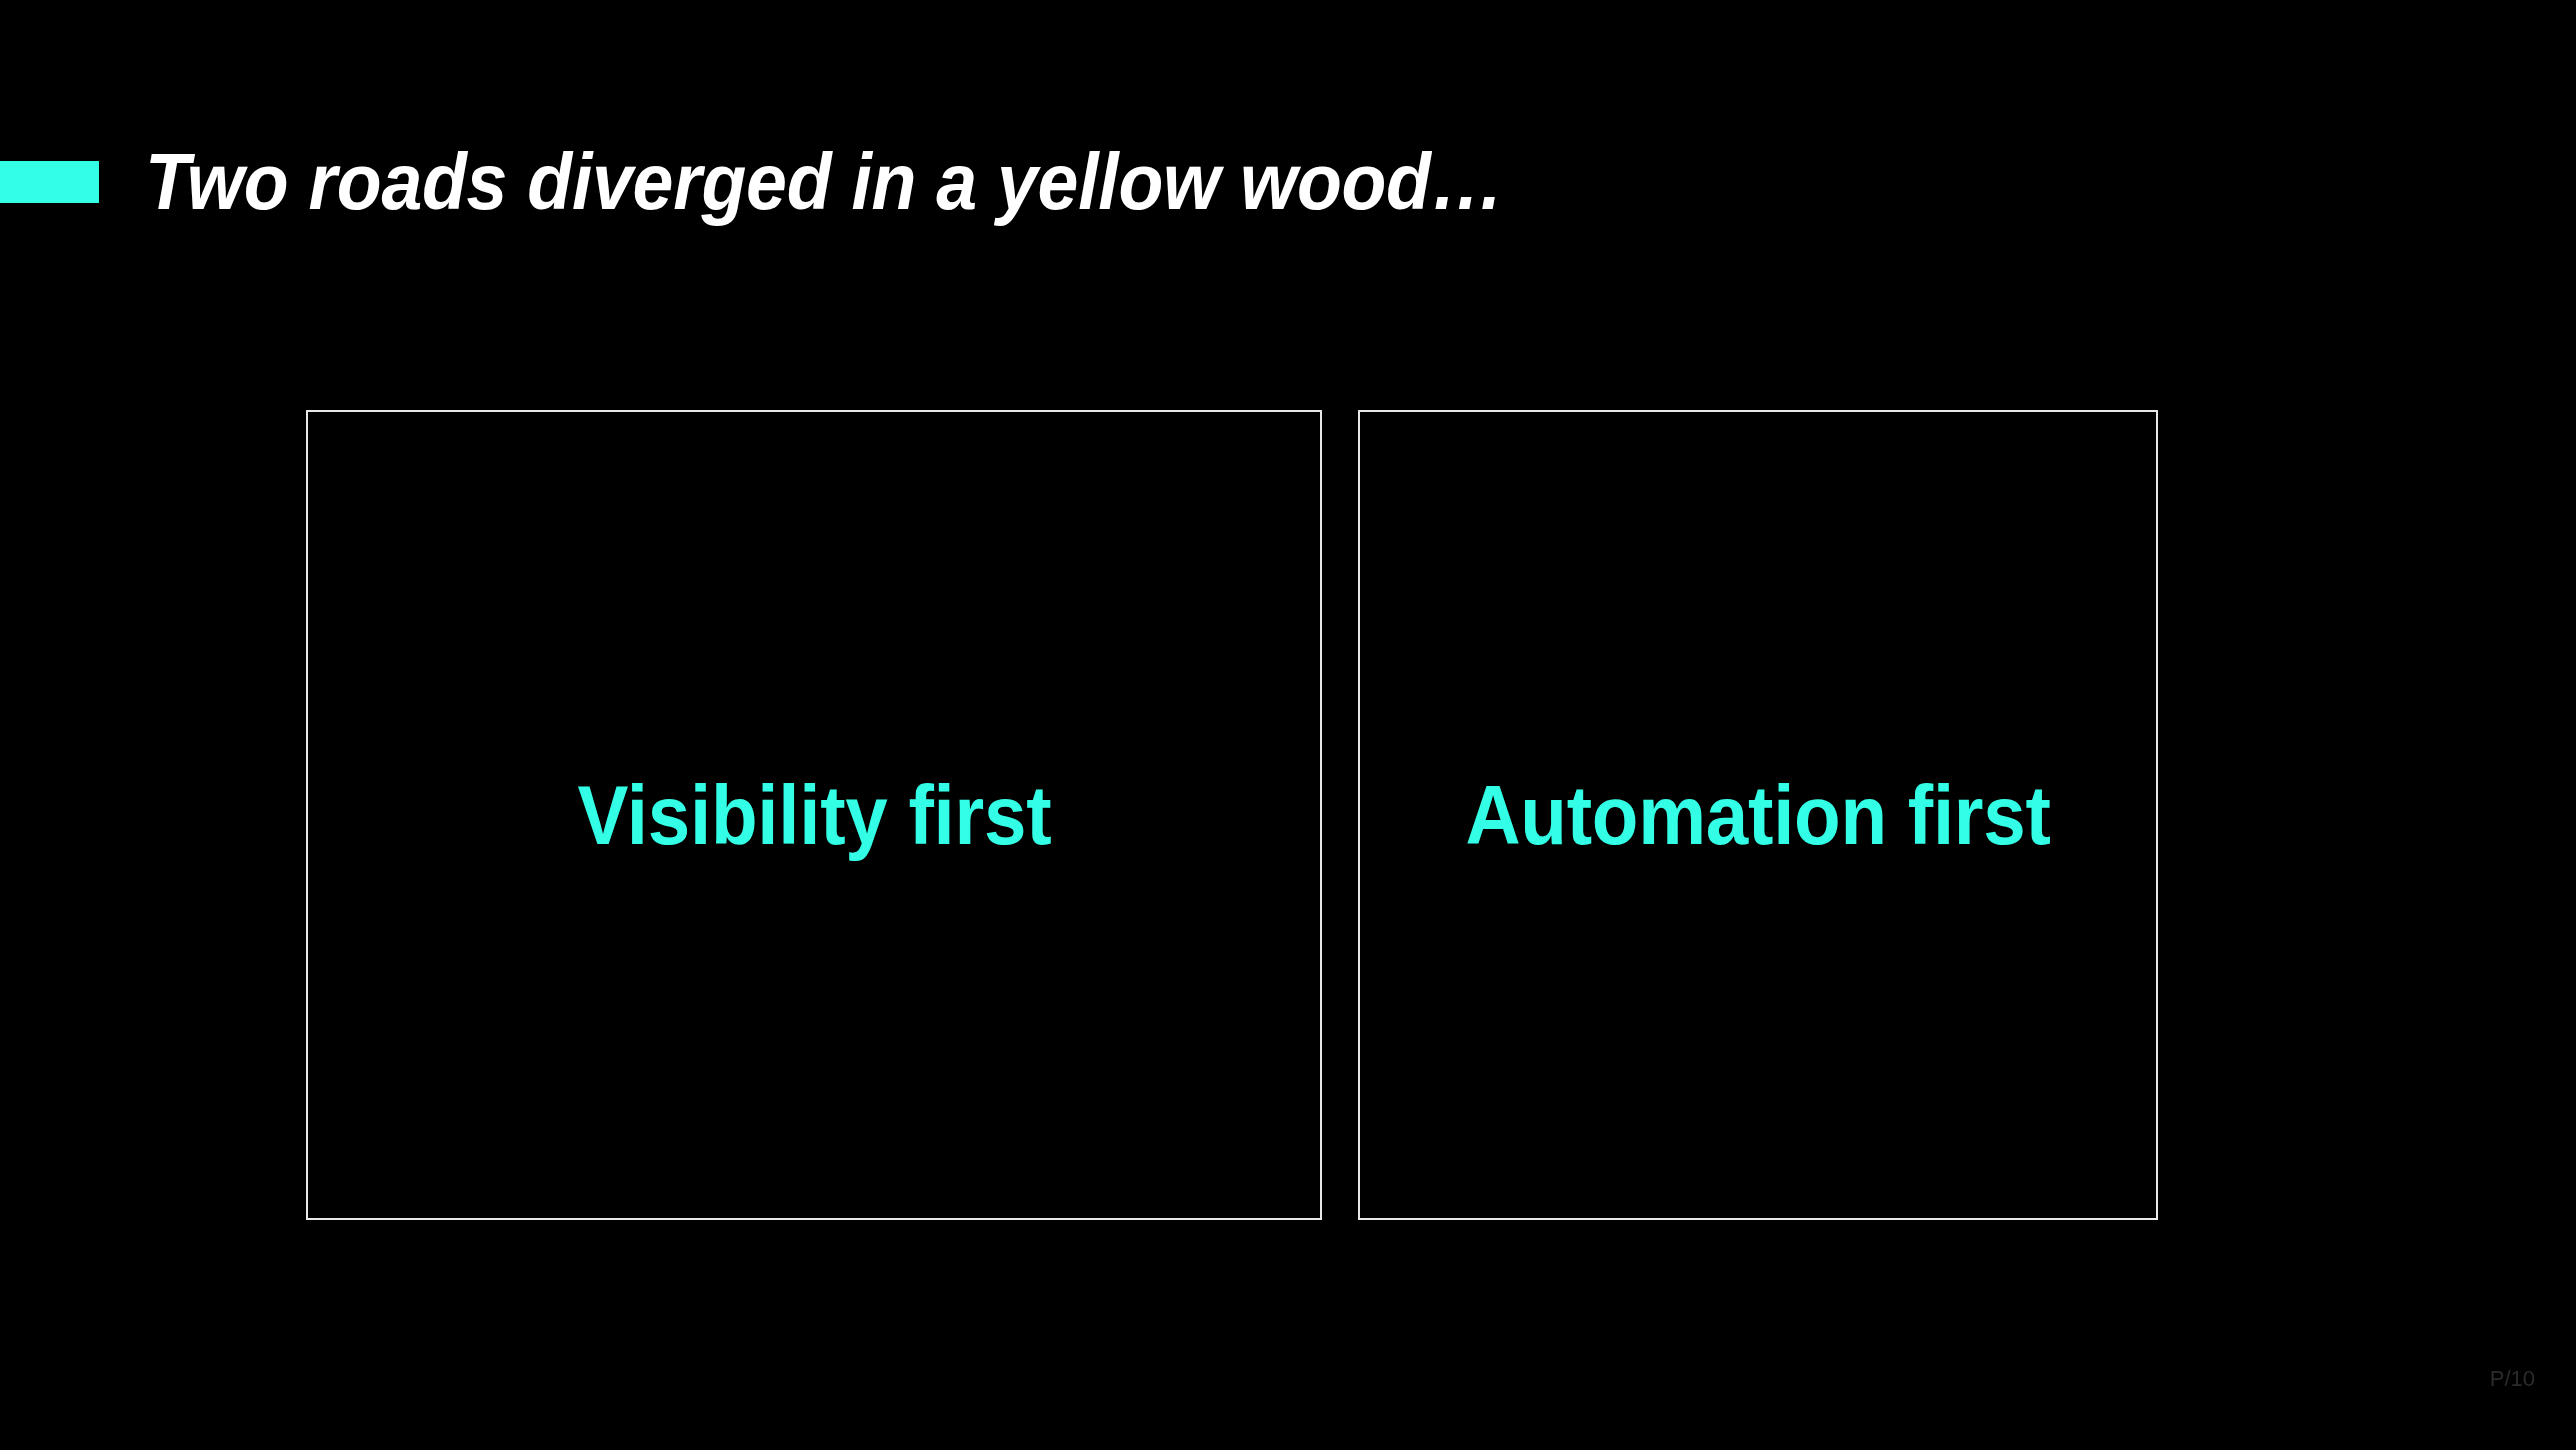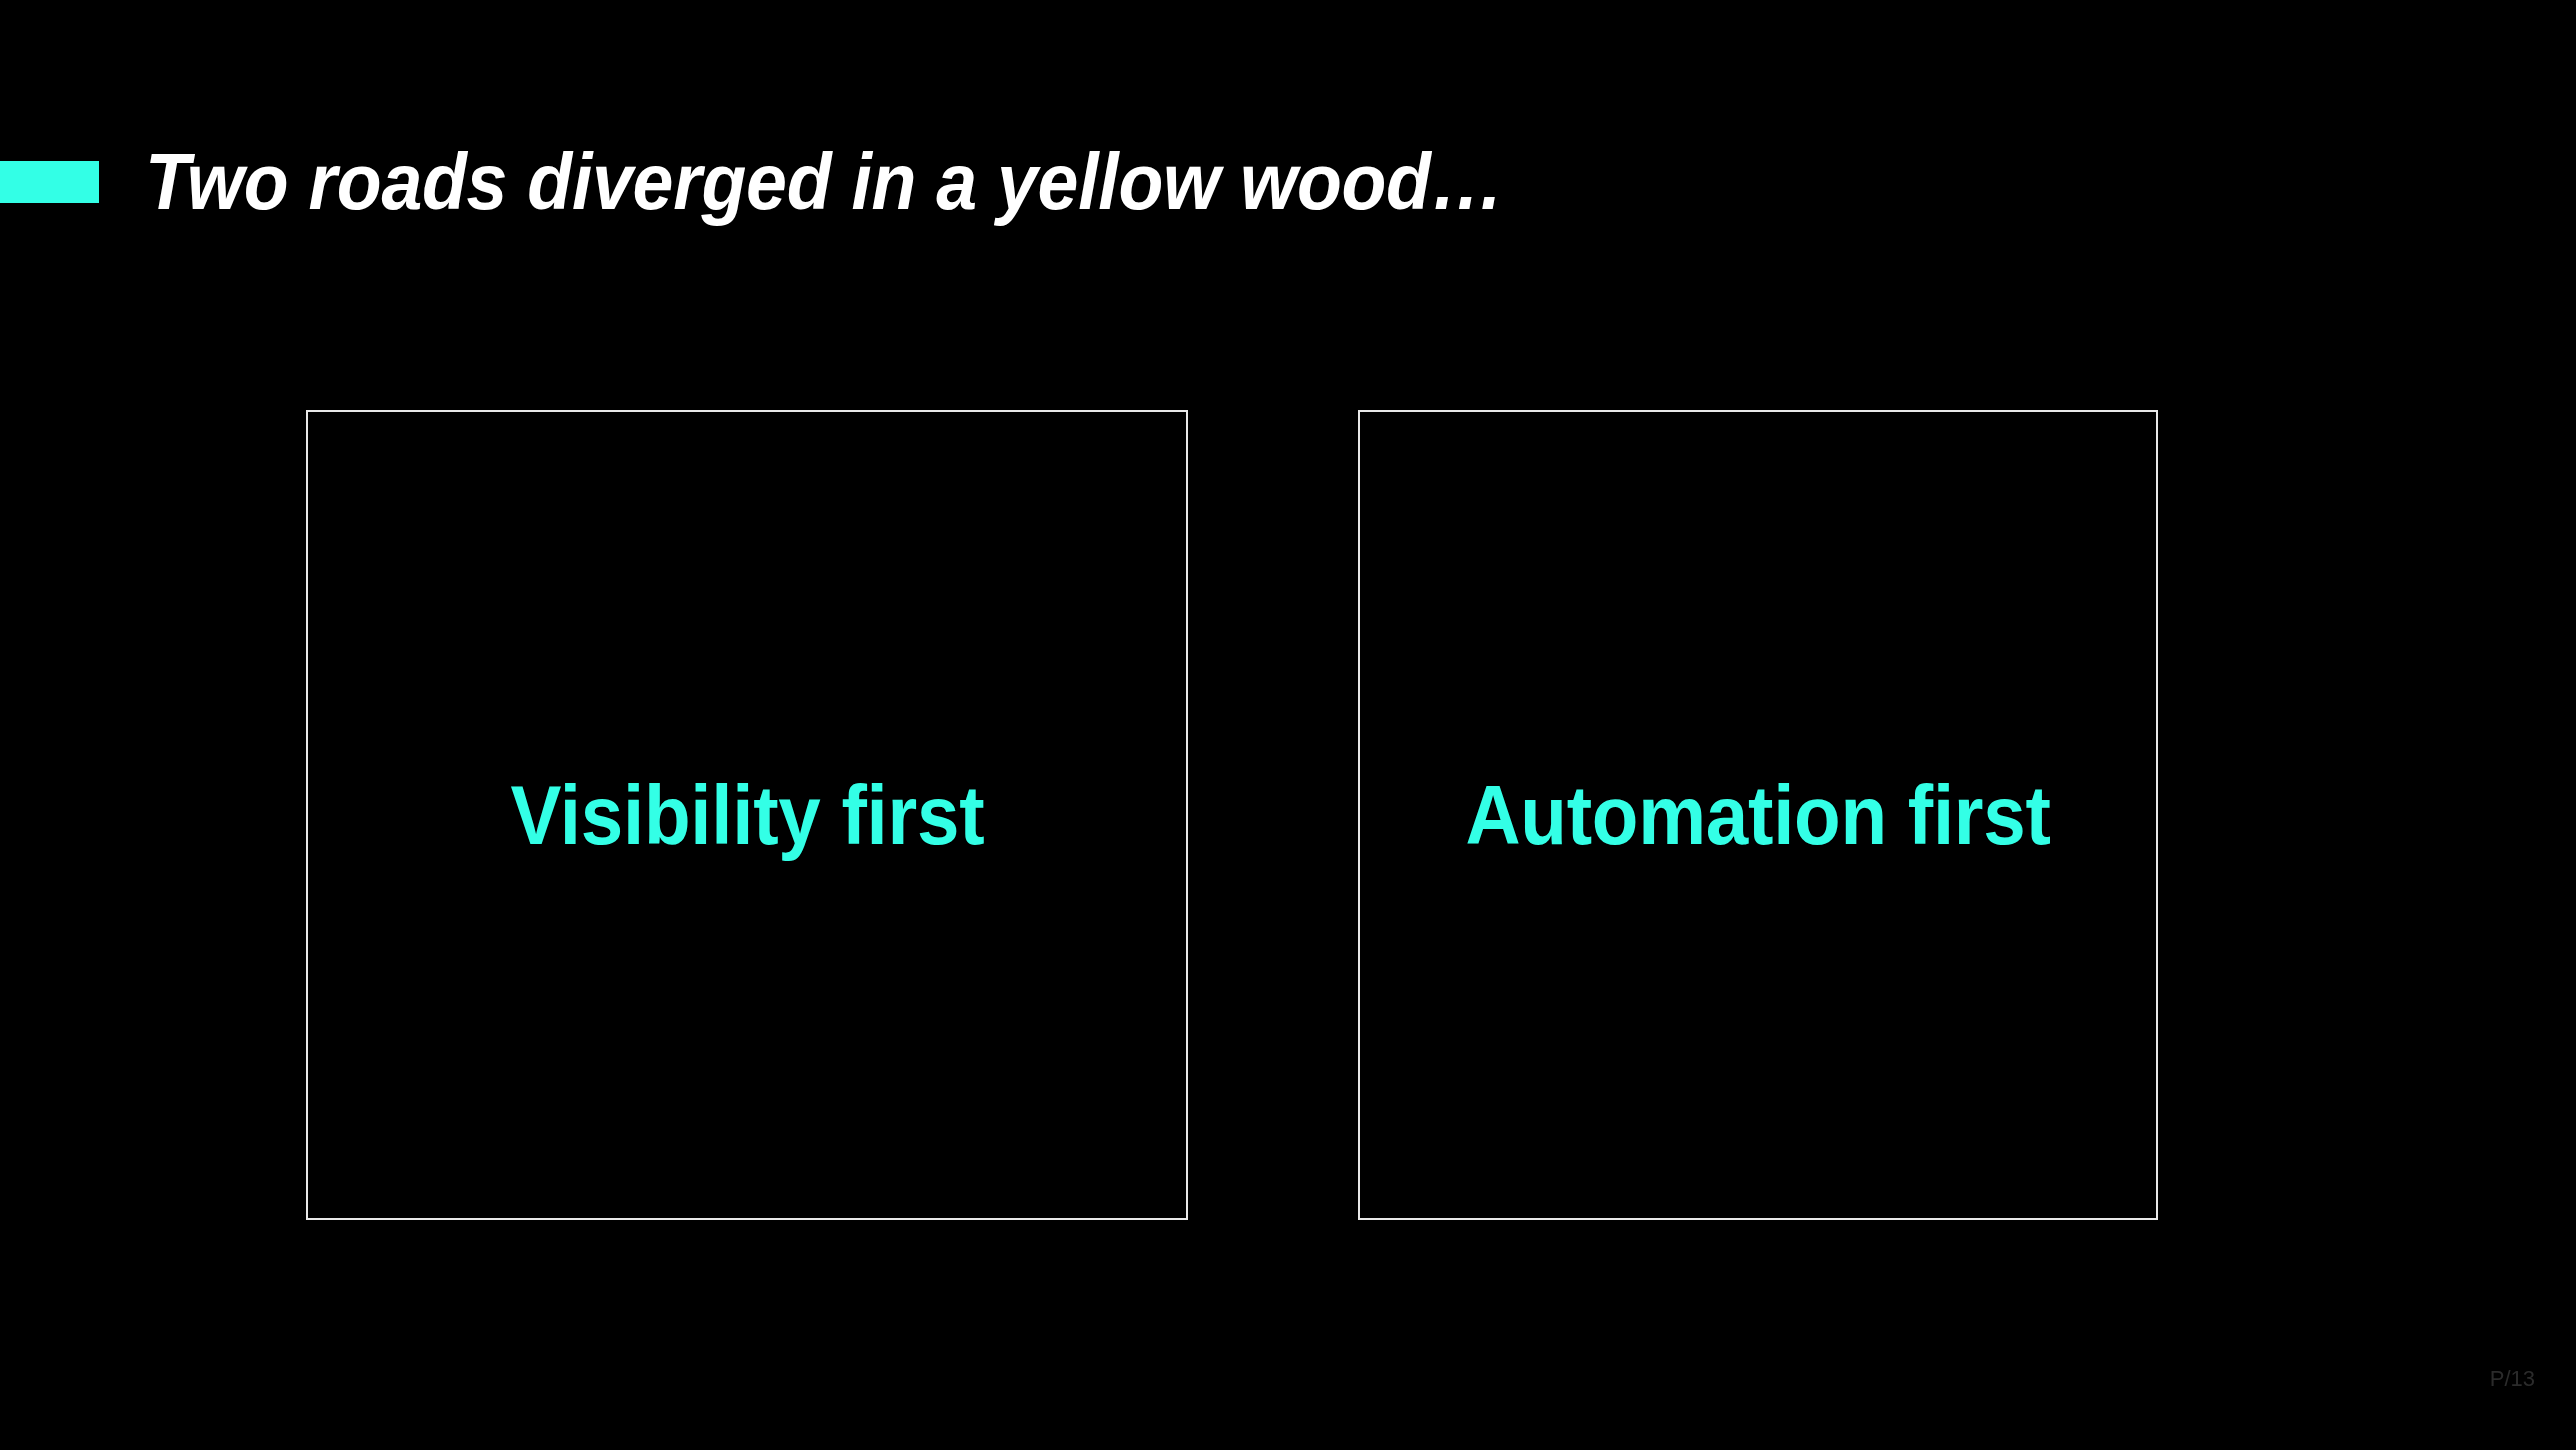--- a/index.html
+++ b/index.html
@@ -69,21 +69,21 @@
     top: 0;
     height: 810px;
     box-sizing: border-box;
     border: 2px solid #e8e8e8;
     background: #000000;
     display: flex;
     align-items: center;
     justify-content: center;
   }
 
-  #option-box-left  { left: 0px;    width: 882px; }
+  #option-box-left  { left: 0px;    width: 1016px; }
   #option-box-right { left: 1052px; width: 800px; }
 
   .option-label {
     color: #33ffe6;
     font-size: 83px;
     font-weight: 700;
     font-stretch: condensed;
     line-height: 1;
     white-space: nowrap;
     letter-spacing: -0.3px;
@@ -126,17 +126,17 @@
       <span class="option-label">Visibility first</span>
     </div>
 
     <div id="option-box-right" class="option-box">
       <span class="option-label">Automation first</span>
     </div>
 
   </div>
 
   <div id="footer">
-    <div id="page-number">P/13</div>
+    <div id="page-number">P/10</div>
   </div>
 
 </div>
 
 
 </body></html>

